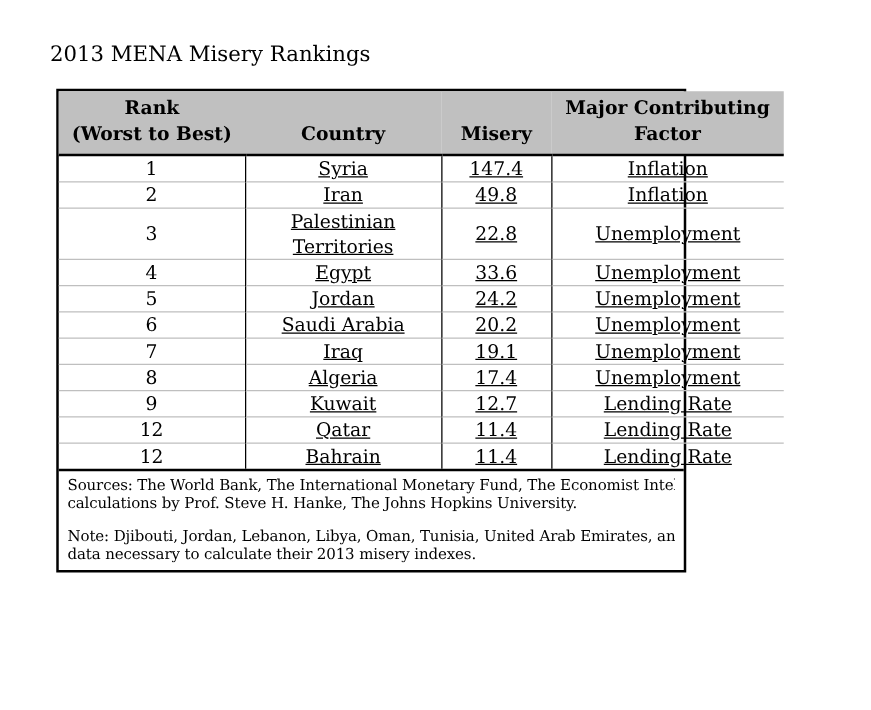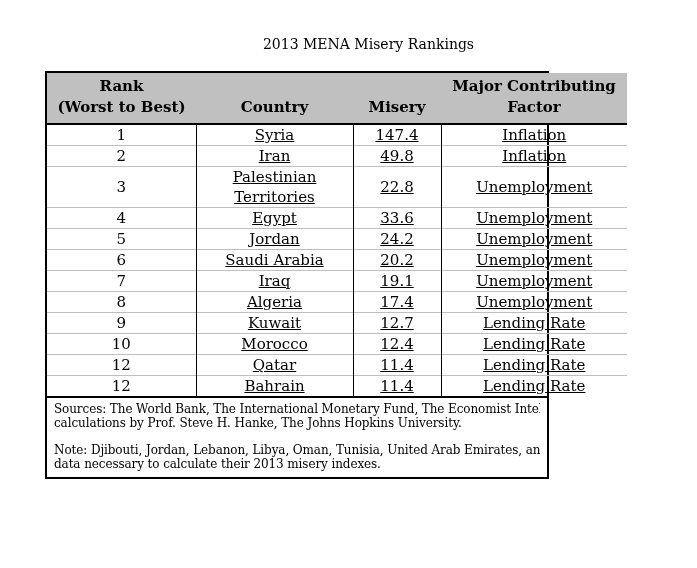--- a/index.html
+++ b/index.html
@@ -10,22 +10,22 @@
     height: 568px;
     font-family: "DejaVu Serif", "Liberation Serif", serif;
     color: #000000;
     -webkit-font-smoothing: antialiased;
   }
   .page-title {
     margin: 34px 0 0 0;
     width: 697px;
     box-sizing: border-box;
     padding-left: 40px;
-    text-align: center;
-    font-size: 14px;
+    text-align: left;
+    font-size: 17px;
     line-height: 20px;
   }
   .table-box {
     margin: 17px 0 0 45px;
     width: 504px;
     box-sizing: border-box;
     border: 2px solid #000000;
     background: #ffffff;
   }
   table.misery-table {
@@ -145,26 +145,20 @@
         <td>17.4</td>
         <td>Unemployment</td>
       </tr>
       <tr>
         <td>9</td>
         <td>Kuwait</td>
         <td>12.7</td>
         <td>Lending Rate</td>
       </tr>
       <tr>
-        <td>10</td>
-        <td>Morocco</td>
-        <td>12.4</td>
-        <td>Lending Rate</td>
-      </tr>
-      <tr>
         <td>12</td>
         <td>Qatar</td>
         <td>11.4</td>
         <td>Lending Rate</td>
       </tr>
       <tr>
         <td>12</td>
         <td>Bahrain</td>
         <td>11.4</td>
         <td>Lending Rate</td>

